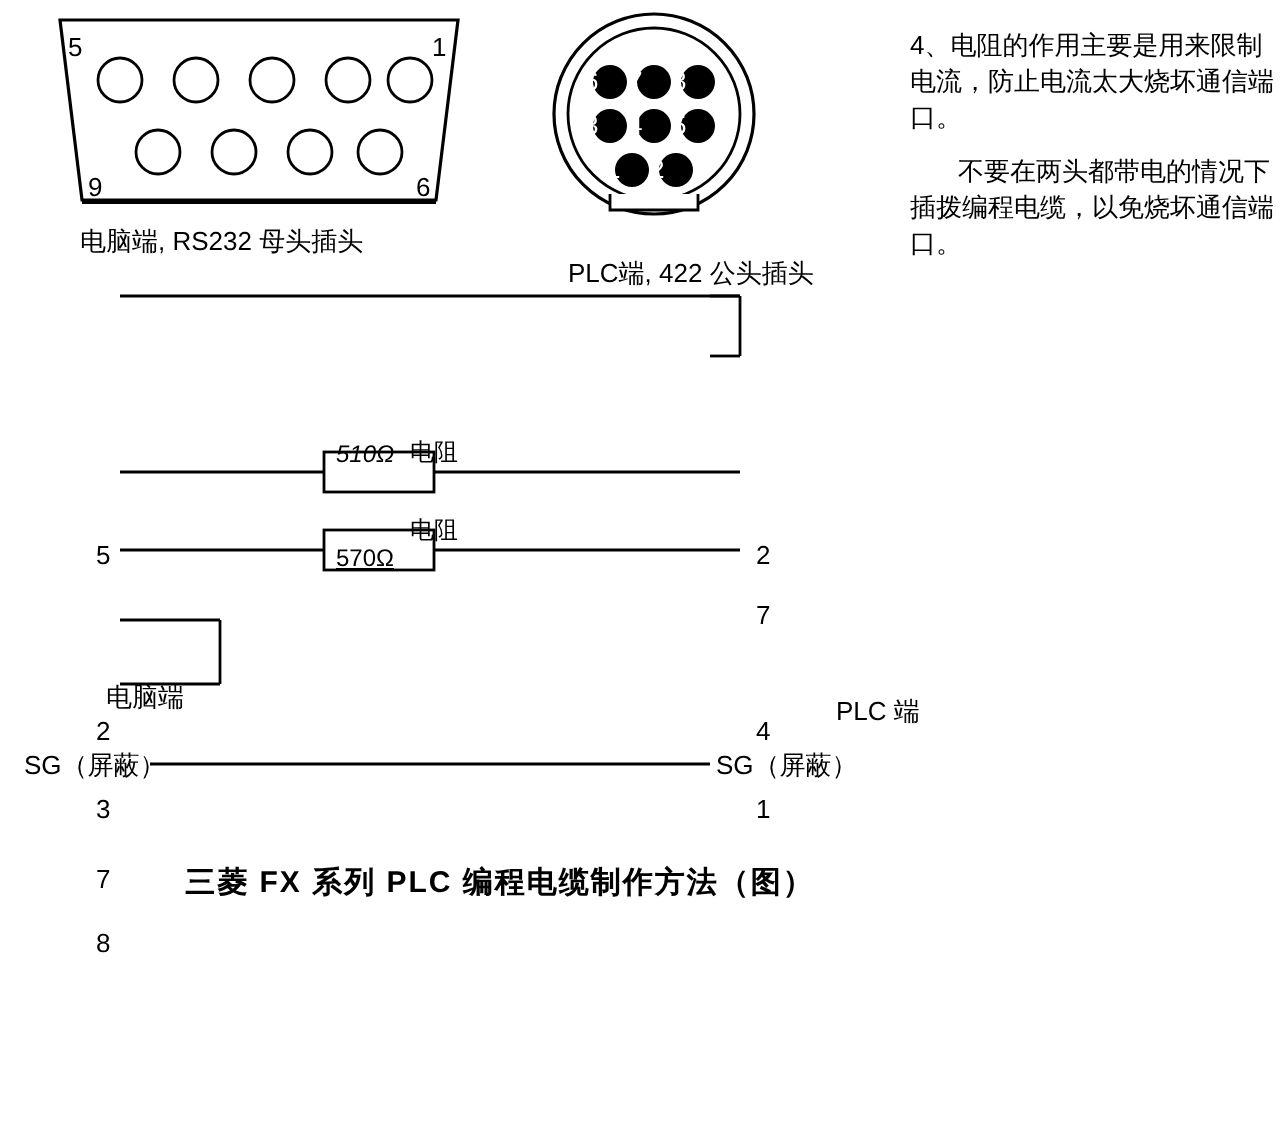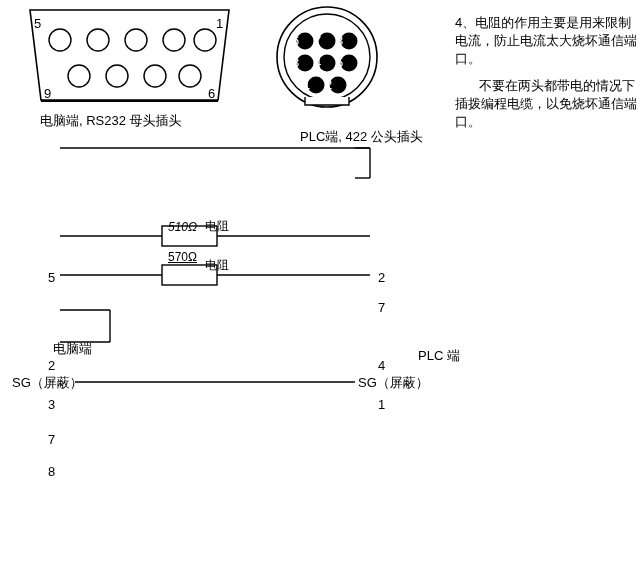--- a/index.html
+++ b/index.html
@@ -40,21 +40,21 @@
   
   .round-wrap {
     position: absolute;
     left: 275px;
     top: 5px;
     width: 105px;
     height: 110px;
   }
   .round-label {
     position: absolute;
-    left: 300px;
+    left: 284px;
     top: 128px;
     font-size: 13px;
     white-space: nowrap;
     text-align: right;
   }
 
   
   .notes {
     position: absolute;
     left: 455px;
@@ -209,24 +209,25 @@
     <span class="pin-num" style="left:378px; top:228px;">4</span>
     <span class="pin-num" style="left:378px; top:267px;">1</span>
 
     
     <span class="side-label" style="left:10px; top:210px;margin-left:43px;">电脑端</span>
     <span class="side-label" style="left:378px; top:217px;margin-left:40px;">PLC 端</span>
 
     
     <span class="res-label" style="left:168px; top:90px;font-style:italic;">510Ω</span>
     <span class="res-label" style="left:205px; top:88px;">电阻</span>
-    <span class="res-label" style="left:168px; top:120px;text-decoration:underline;">570Ω</span>
+    <span class="res-label" style="left:168px; top:142px;text-decoration:underline;">570Ω</span>
     <span class="res-label" style="left:205px; top:127px;">电阻</span>
 
     
 
     
     <span class="sg-label" style="left:12px; top:244px;">SG（屏蔽）</span>
     <span class="sg-label" style="left:358px; top:244px;">SG（屏蔽）</span>
   </div>
 
+  <div class="title">三菱 FX 系列 PLC 编程电缆制作方法（图）</div>
 
 </div>
 
 </body></html>

